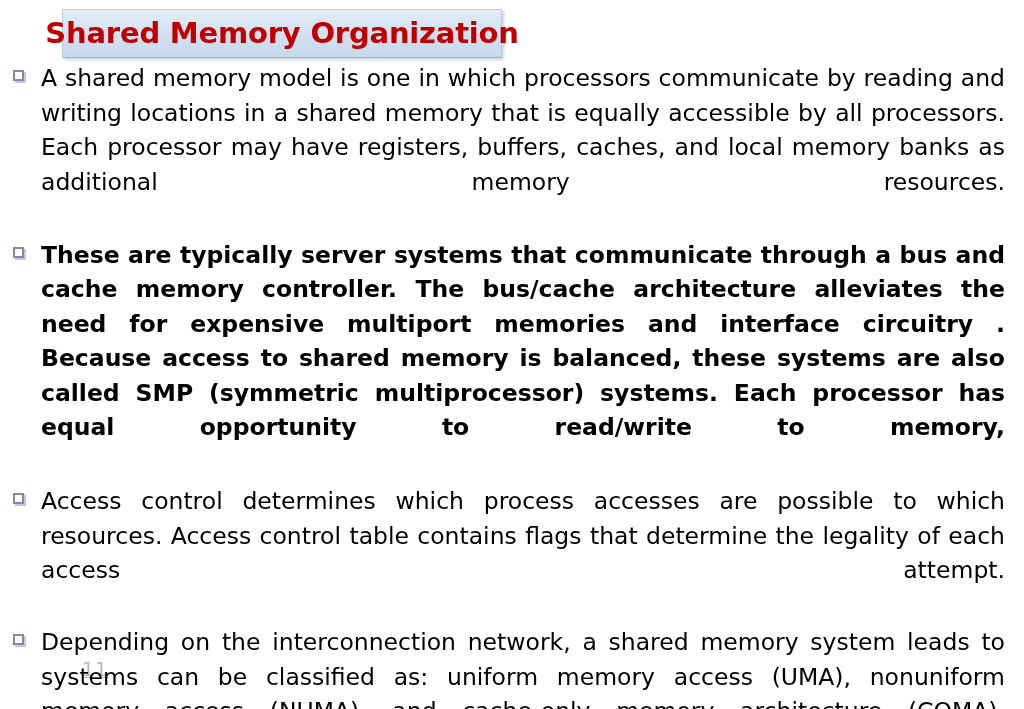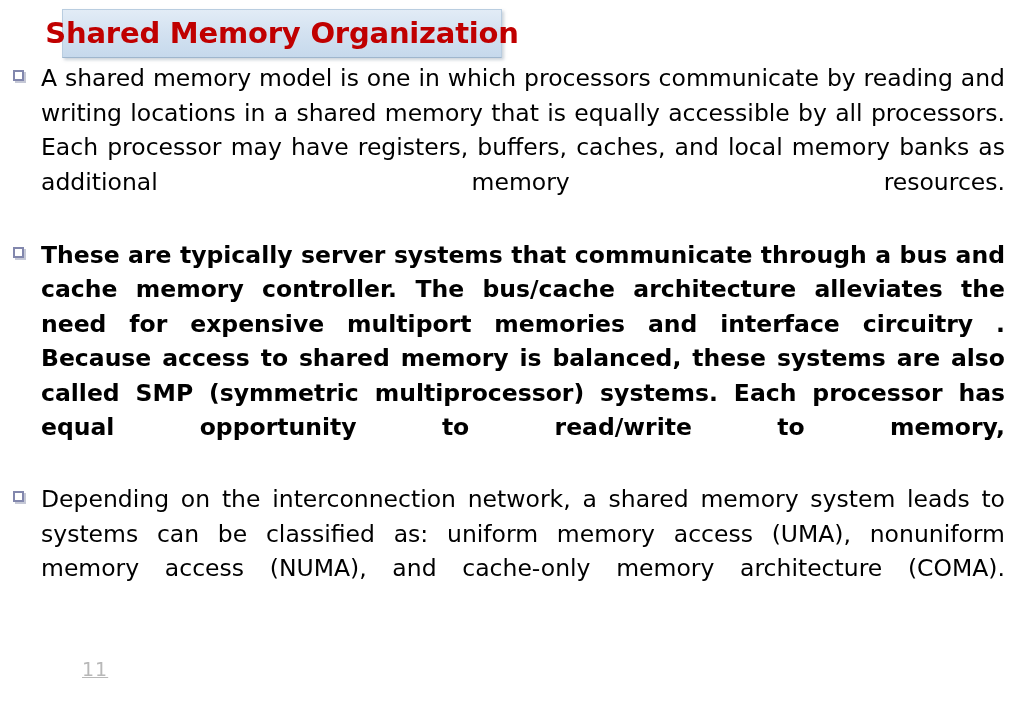--- a/index.html
+++ b/index.html
@@ -135,20 +135,24 @@
     <div class="bullet-row" id="para-0">
       <span class="bullet-marker"></span>
       <span class="bullet-text">A shared memory model is one in which processors communicate by reading and writing locations in a shared memory that is equally accessible by all processors. Each processor may have registers, buffers, caches, and local memory banks as additional memory resources.</span>
     </div>
 
     <div class="bullet-row" id="para-1">
       <span class="bullet-marker"></span>
       <span class="bullet-text"> These are typically server systems that communicate through a bus and cache memory controller. The bus/cache architecture alleviates the need for expensive multiport memories and interface circuitry . Because access to shared memory is balanced, these systems are also called SMP (symmetric multiprocessor) systems. Each processor has equal opportunity to read/write to memory,</span>
     </div>
 
+    <div class="bullet-row" id="para-2">
+      <span class="bullet-marker"></span>
+      <span class="bullet-text">Access control determines which process accesses are possible to which resources. Access control table contains flags that determine the legality of each access attempt.</span>
+    </div>
 
 
     <div class="bullet-row" id="para-4">
       <span class="bullet-marker"></span>
       <span class="bullet-text">Depending on the interconnection network, a shared memory system leads to systems can be classified as: uniform memory access (UMA), nonuniform memory access (NUMA), and cache-only memory architecture (COMA).</span>
     </div>
 
   </div>
 
   <div id="page-number">11</div>

